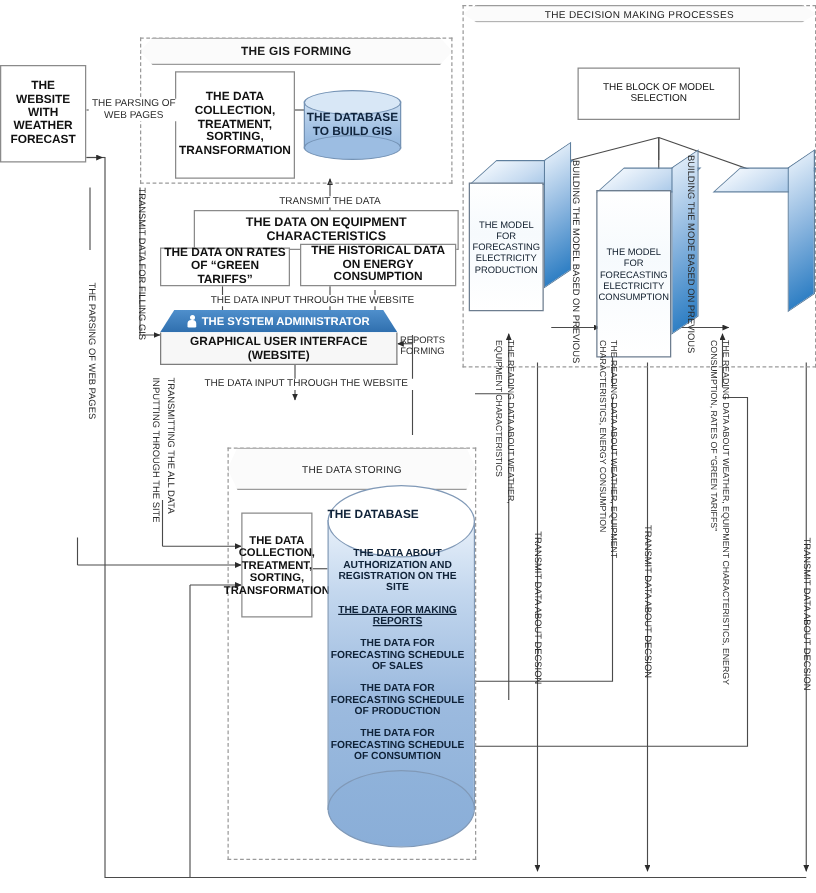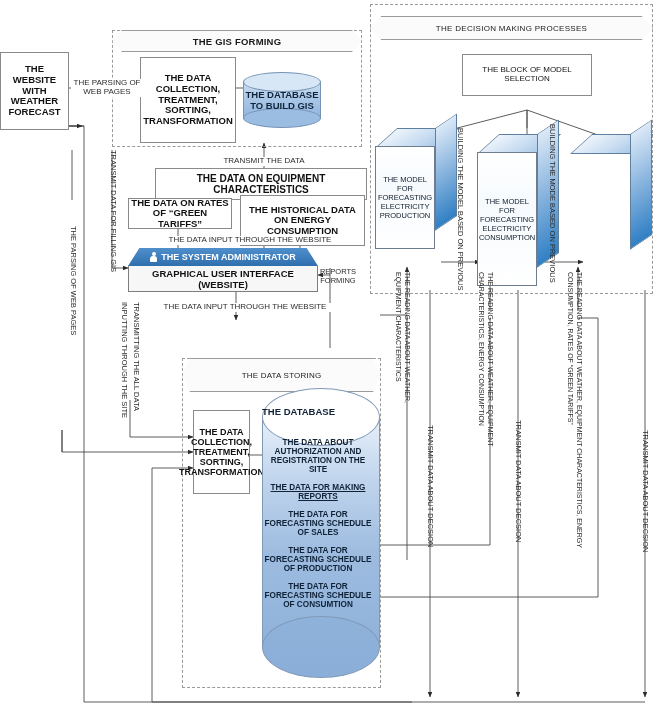--- a/index.html
+++ b/index.html
@@ -237,21 +237,21 @@
       <path d="M152,702 L645,702"></path>
       <path d="M152,702 L152,560"></path>
 
     </g>
   </svg>
 
   <div class="group" style="left:112px;top:30px;width:250px;height:117px;"></div>
   <div class="banner" style="left:112px;top:30px;width:250px;height:22px;font-size:9.5px;font-weight:700;letter-spacing:.2px;">THE GIS FORMING</div>
 
   <div class="group" style="left:370px;top:4px;width:283px;height:290px;"></div>
-  <div class="banner" style="left:370px;top:16px;width:283px;height:24px;font-size:8px;letter-spacing:.3px;">THE DECISION MAKING PROCESSES</div>
+  <div class="banner" style="left:370px;top:4px;width:283px;height:14px;font-size:8px;letter-spacing:.3px;">THE DECISION MAKING PROCESSES</div>
 
   <div class="group" style="left:182px;top:358px;width:199px;height:330px;"></div>
   <div class="banner" style="left:182px;top:358px;width:199px;height:34px;font-size:8px;letter-spacing:.2px;">THE DATA STORING</div>
 
   <div class="node box" style="left:0px;top:52px;width:69px;height:78px;font-size:9.5px;font-weight:700;padding:2px;">THE WEBSITE WITH WEATHER FORECAST</div>
 
   <div class="node box" style="left:140px;top:57px;width:96px;height:86px;font-size:9.5px;font-weight:700;padding:2px;">THE  DATA COLLECTION, TREATMENT, SORTING, TRANSFORMATION</div>
 
   <div class="cyl" style="left:243px;top:72px;width:78px;height:56px;">
     <div class="body"></div>
@@ -259,21 +259,21 @@
     <div class="bot"></div>
     <div class="cap" style="font-size:9.5px;font-weight:700;">THE DATABASE TO BUILD GIS</div>
   </div>
 
   <div class="wirelabel" style="left:188px;top:157px;width:152px;font-size:8px;">TRANSMIT THE DATA</div>
 
   <div class="node box" style="left:155px;top:168px;width:212px;height:32px;font-size:10px;font-weight:700;padding:1px;">THE DATA ON EQUIPMENT CHARACTERISTICS</div>
 
   <div class="node box" style="left:128px;top:198px;width:104px;height:31px;font-size:9.5px;font-weight:700;padding:1px;">THE DATA ON RATES OF “GREEN TARIFFS”</div>
 
-  <div class="node box" style="left:240px;top:195px;width:125px;height:51px;font-size:9.5px;font-weight:700;padding:1px;">THE HISTORICAL DATA ON ENERGY CONSUMPTION</div>
+  <div class="node box" style="left:240px;top:195px;width:125px;height:34px;font-size:9.5px;font-weight:700;padding:1px;">THE HISTORICAL DATA ON ENERGY CONSUMPTION</div>
 
   <div class="wirelabel" style="left:145px;top:236px;width:210px;font-size:8px;">THE DATA INPUT THROUGH THE WEBSITE</div>
 
   <div class="adminwrap" style="left:128px;top:248px;width:190px;height:44px;">
     <div class="hdr" style="font-size:9px;font-weight:700;">
       <span class="person">
           <i class="h"></i>
           <i class="b"></i>
         </span>
       <span>THE SYSTEM ADMINISTRATOR</span>

